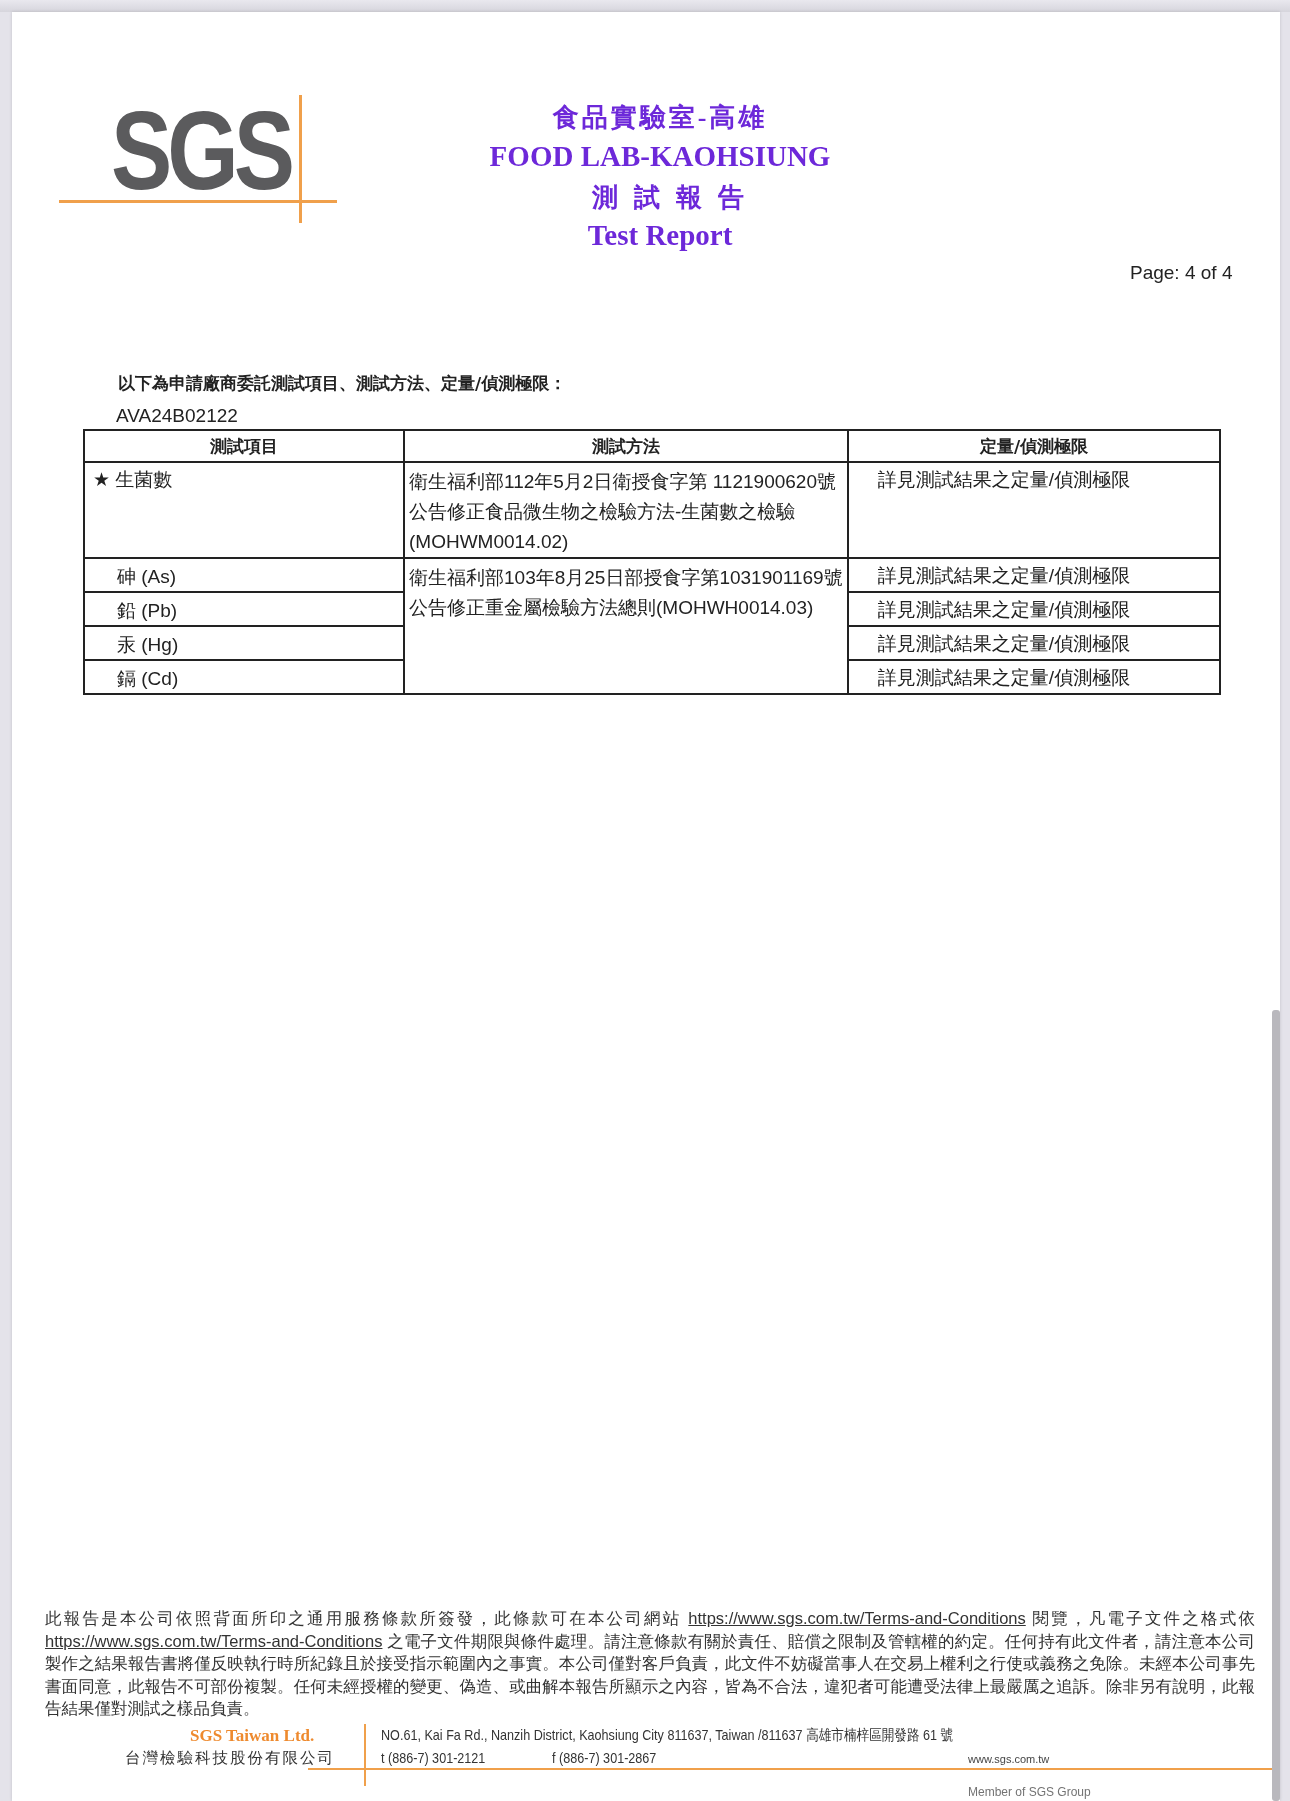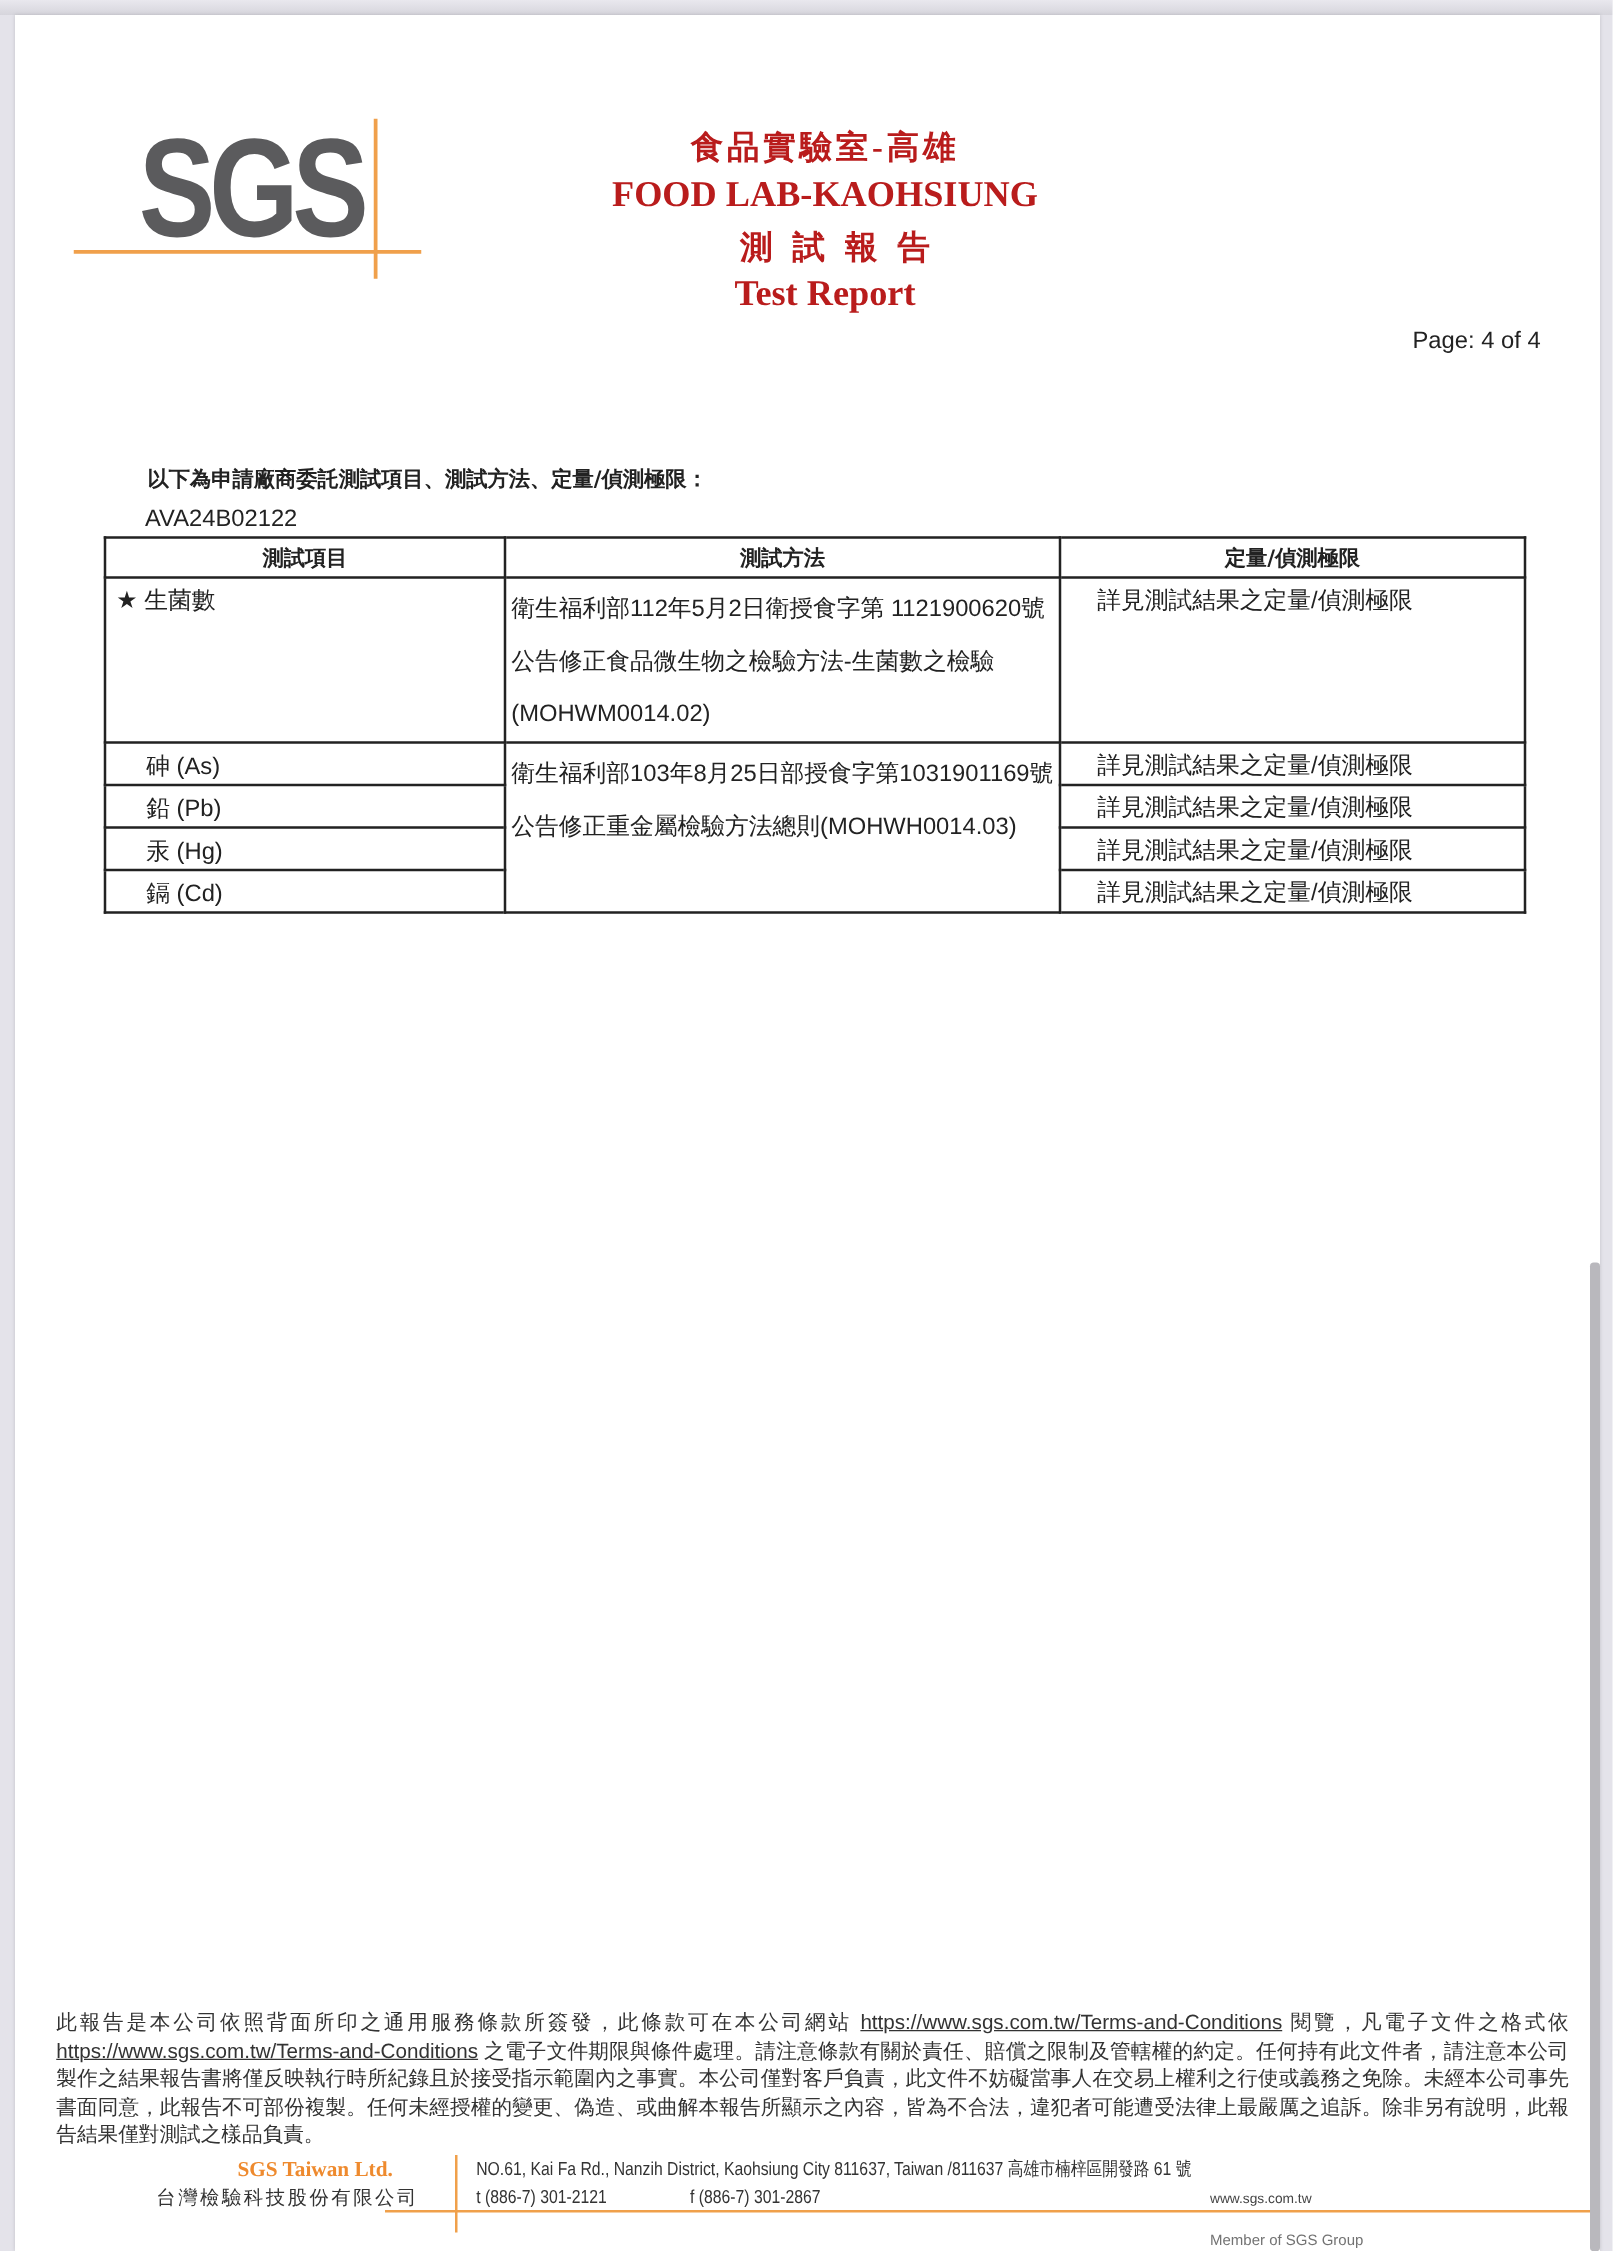--- a/index.html
+++ b/index.html
@@ -27,41 +27,41 @@
     .logo { position: absolute; left: 59px; top: 95px; width: 280px; height: 130px; }
     .logo-text {
       position: absolute; left: 52px; top: 0px;
       font-family: "Liberation Sans", sans-serif; font-weight: bold;
       font-size: 112px; letter-spacing: -6px; color: #5b5b5d;
       transform: scaleX(0.82); transform-origin: left top; line-height: 1;
     }
     .logo-hline { position: absolute; left: 0; top: 105px; width: 278px; height: 3px; background: #f0a04b; }
     .logo-vline { position: absolute; left: 240px; top: 0; width: 3px; height: 128px; background: #f0a04b; }
     
-    .hdr { position: absolute; left: 430px; width: 460px; text-align: center; color: #b91c1c;
+    .hdr { position: absolute; left: 430px; width: 460px; text-align: center; color: #6d28d9;
       font-family: "Liberation Serif", "DejaVu Serif", serif; font-weight: bold; }
     .hdr-cn1 { top: 100px; font-size: 26px; letter-spacing: 3px; }
     .hdr-en1 { top: 140px; font-size: 29px; }
     .hdr-cn2 { top: 180px; font-size: 26px; letter-spacing: 16px; padding-left: 16px; }
     .hdr-en2 { top: 219px; font-size: 29px; }
     .page-num { position: absolute; left: 1130px; top: 262px; font-size: 19px; color: #222; }
     
     .intro { position: absolute; left: 118px; top: 372px; font-size: 17px; font-weight: bold;
       font-family: "DejaVu Serif", serif; color: #222; }
     .report-no { position: absolute; left: 116px; top: 405px; font-size: 19px; color: #222; }
     
     .tbl { position: absolute; left: 83px; top: 429px; border-collapse: collapse; }
     .tbl td, .tbl th { border: 2px solid #222; padding: 0; vertical-align: top; font-size: 19px; }
     .tbl th { height: 30px; font-weight: bold; font-size: 17px; font-family: "DejaVu Serif", serif; vertical-align: middle; }
     .c1 { width: 318px; }
     .c2 { width: 442px; }
     .c3 { width: 370px; }
     .item { padding: 4px 0 0 8px !important; }
     .item-ind { padding: 5px 0 0 32px !important; margin-top: 40px; }
-    .method { padding: 4px 4px 0 4px !important; line-height: 42px; }
+    .method { padding: 4px 4px 0 4px !important; line-height: 30px; }
     .limit { text-align: center; padding-top: 4px !important; }
     .lim-inner { padding-right: 60px; }
     .r1 { height: 88px; }
     .rs { height: 34px; }
     
     .disc { position: absolute; left: 45px; top: 1607px; width: 1210px; font-size: 16.5px; line-height: 22.5px;
       color: #333; text-align: justify; }
     .disc a { color: #333; text-decoration: underline; margin-top: 41px; }
     
     .f-company { position: absolute; left: 190px; top: 1726px; font-size: 17px; font-weight: bold; color: #ee8a2e; font-family: Liberation Serif, serif; }

